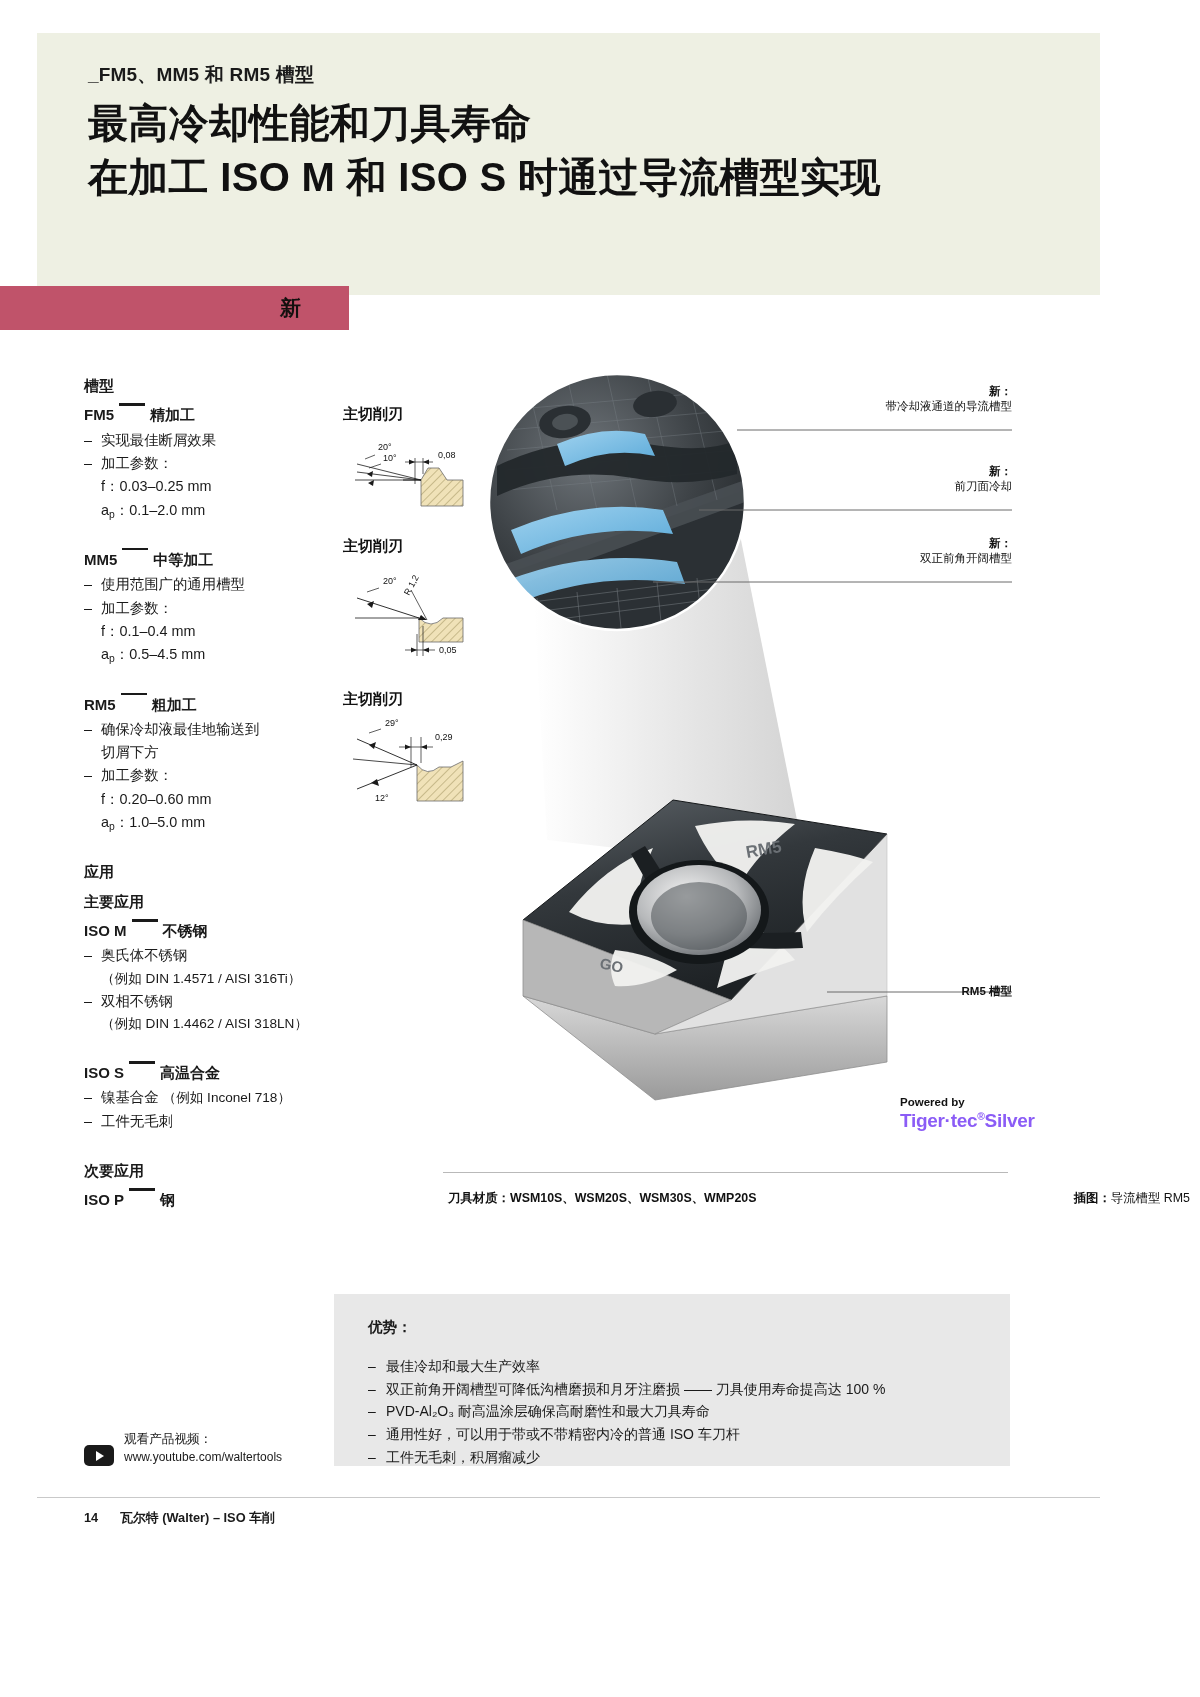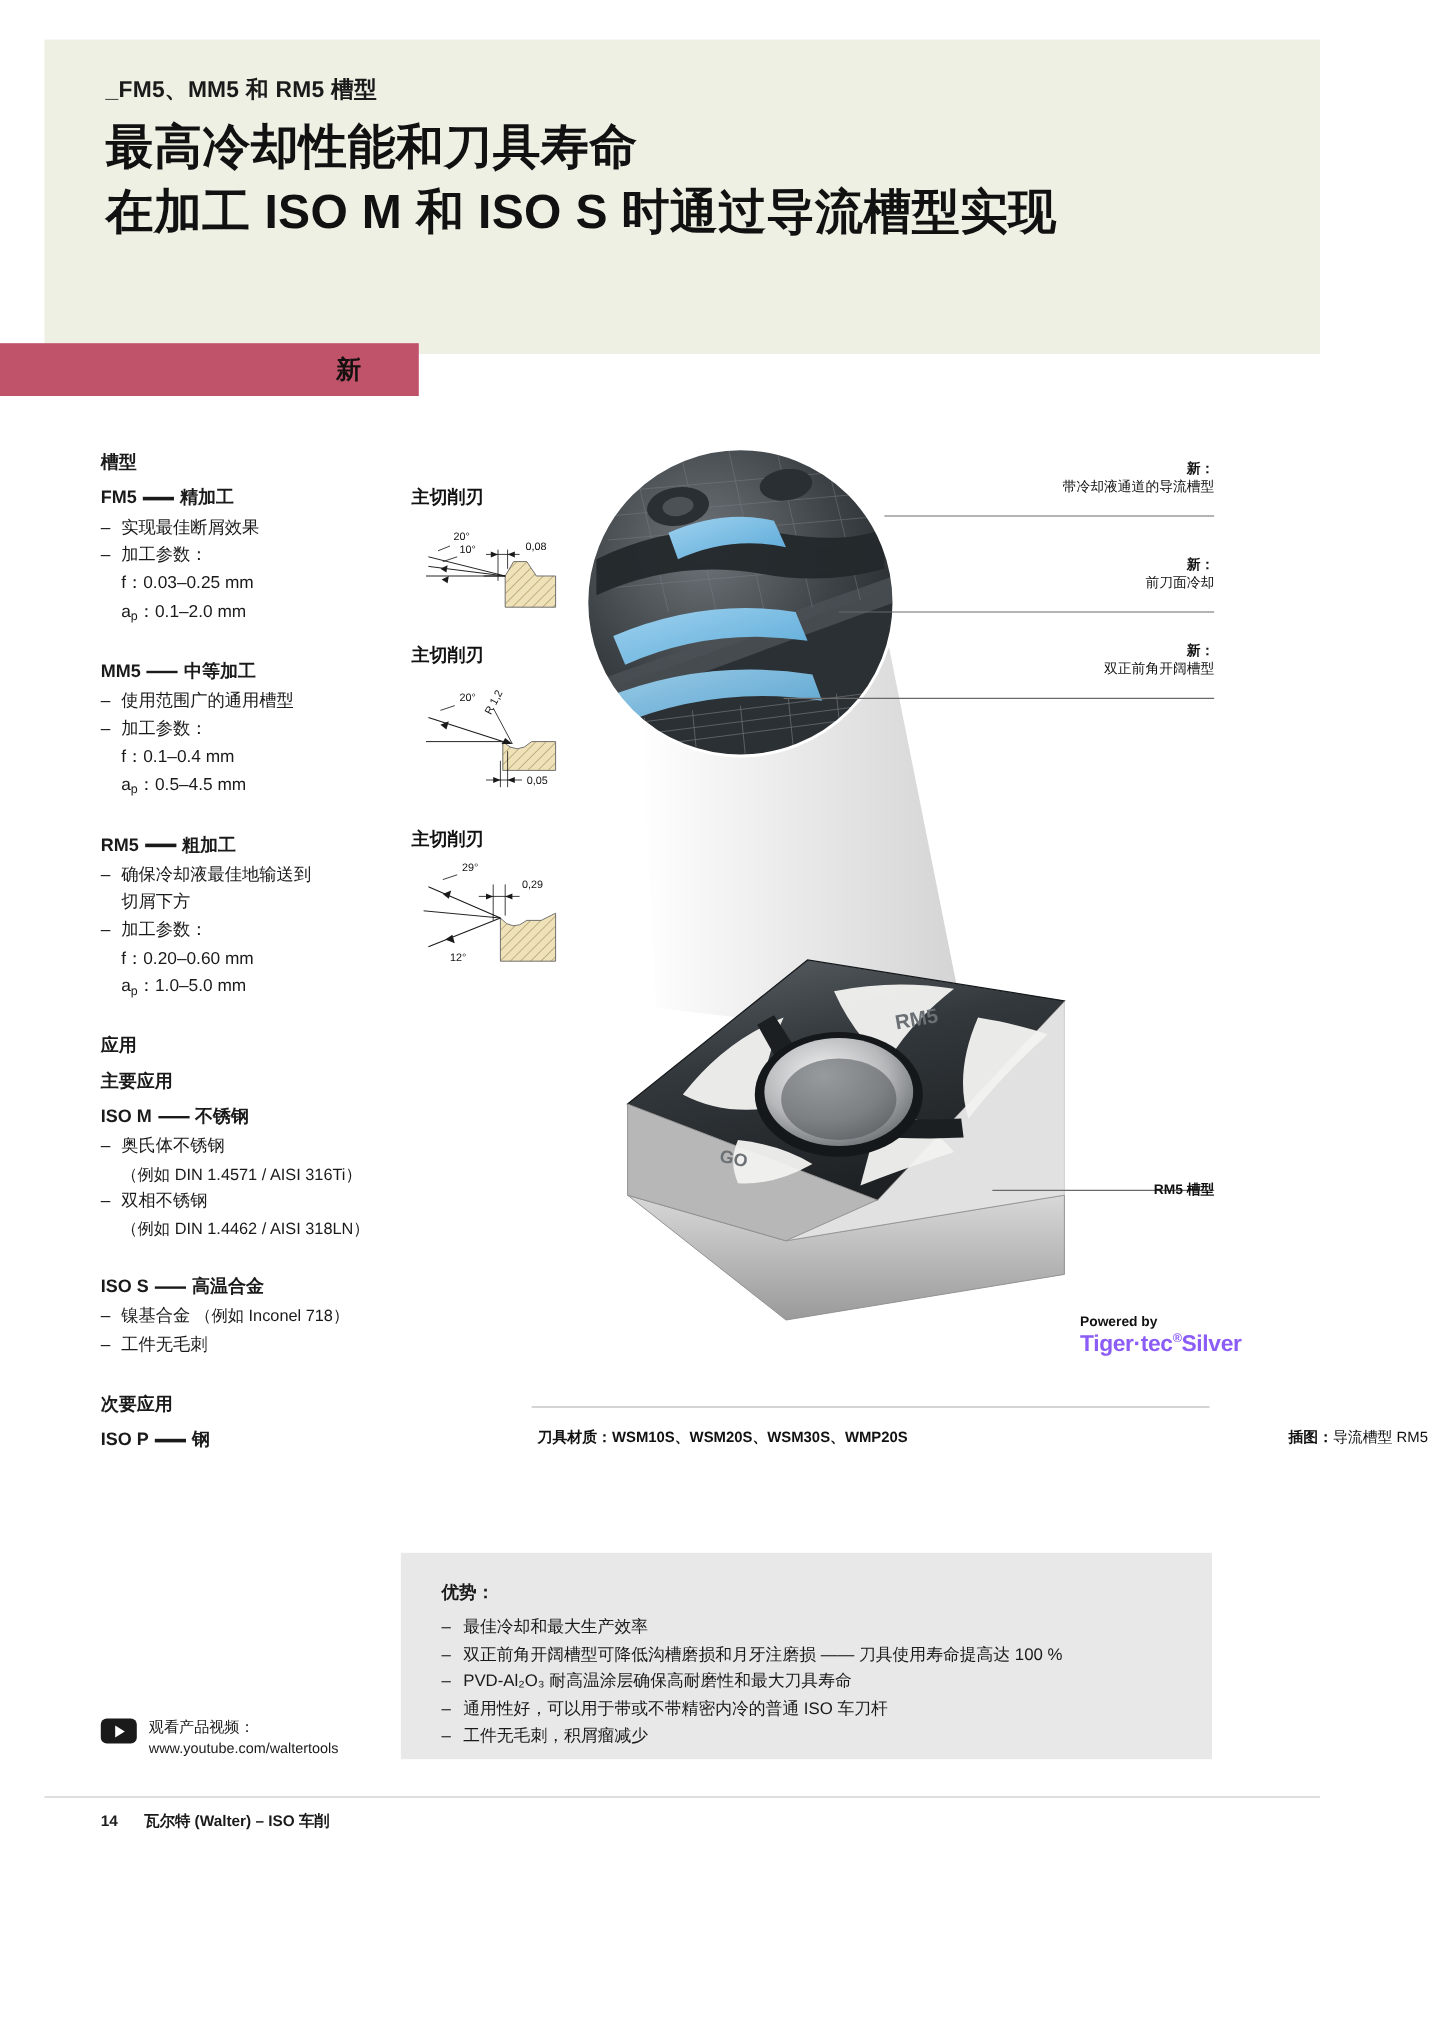--- a/index.html
+++ b/index.html
@@ -42,21 +42,21 @@
 
   
   .left-col {
     position: absolute; left: 84px; top: 374px; width: 250px;
     font-size: 14.4px; line-height: 1.62;
   }
   .sec-title { font-weight: 700; font-size: 15px; margin-bottom: 5px; }
   .grp { margin-bottom: 6px; }
   .grp-head {
     font-weight: 700; font-size: 15px; margin-bottom: 1px;
-    display: flex; align-items: center; gap: 5px; white-space: nowrap;
+    display: flex; gap: 5px; white-space: nowrap;
   }
   .dash-rule {
     display: inline-block; width: 26px; height: 2.5px;
     background: #1a1a1a; vertical-align: middle;
   }
   .bullet { display: flex; gap: 7px; align-items: flex-start; }
   .bullet .b { flex: 0 0 auto; width: 10px; }
   .bullet .t { flex: 1 1 auto; }
   .indent { padding-left: 17px; }
   .sub { font-size: 13.6px; }
@@ -108,30 +108,30 @@
   }
   .caption-right .cr-val { font-weight: 400; }
 
   
   .benefits {
     position: absolute; left: 334px; top: 1294px;
     width: 676px; height: 172px;
     background: #e8e8e8;
     padding: 24px 30px 0 34px;
   }
-  .benefits h3 { font-size: 14.6px; font-weight: 700; margin-bottom: 7px; }
+  .benefits h3 { font-size: 14.6px; font-weight: 700; margin-bottom: 18px; }
   .benefits ul { list-style: none; }
   .benefits li {
     font-size: 14px; line-height: 1.62;
     display: flex; gap: 8px; align-items: flex-start;
   }
   .benefits li .b { flex: 0 0 auto; width: 10px; }
 
   
-  .yt-block { position: absolute; left: 84px; top: 1430px; display: flex; gap: 10px; align-items: flex-start; }
+  .yt-block { position: absolute; left: 84px; top: 1430px; display: flex; gap: 10px; align-items: flex-end; }
   .yt-icon {
     width: 30px; height: 21px; background: #1a1a1a; border-radius: 5px;
     display: flex; align-items: center; justify-content: center; flex: 0 0 auto;
     margin-top: 2px;
   }
   .yt-icon .tri {
     width: 0; height: 0;
     border-left: 8px solid #ffffff;
     border-top: 5px solid transparent;
     border-bottom: 5px solid transparent;

